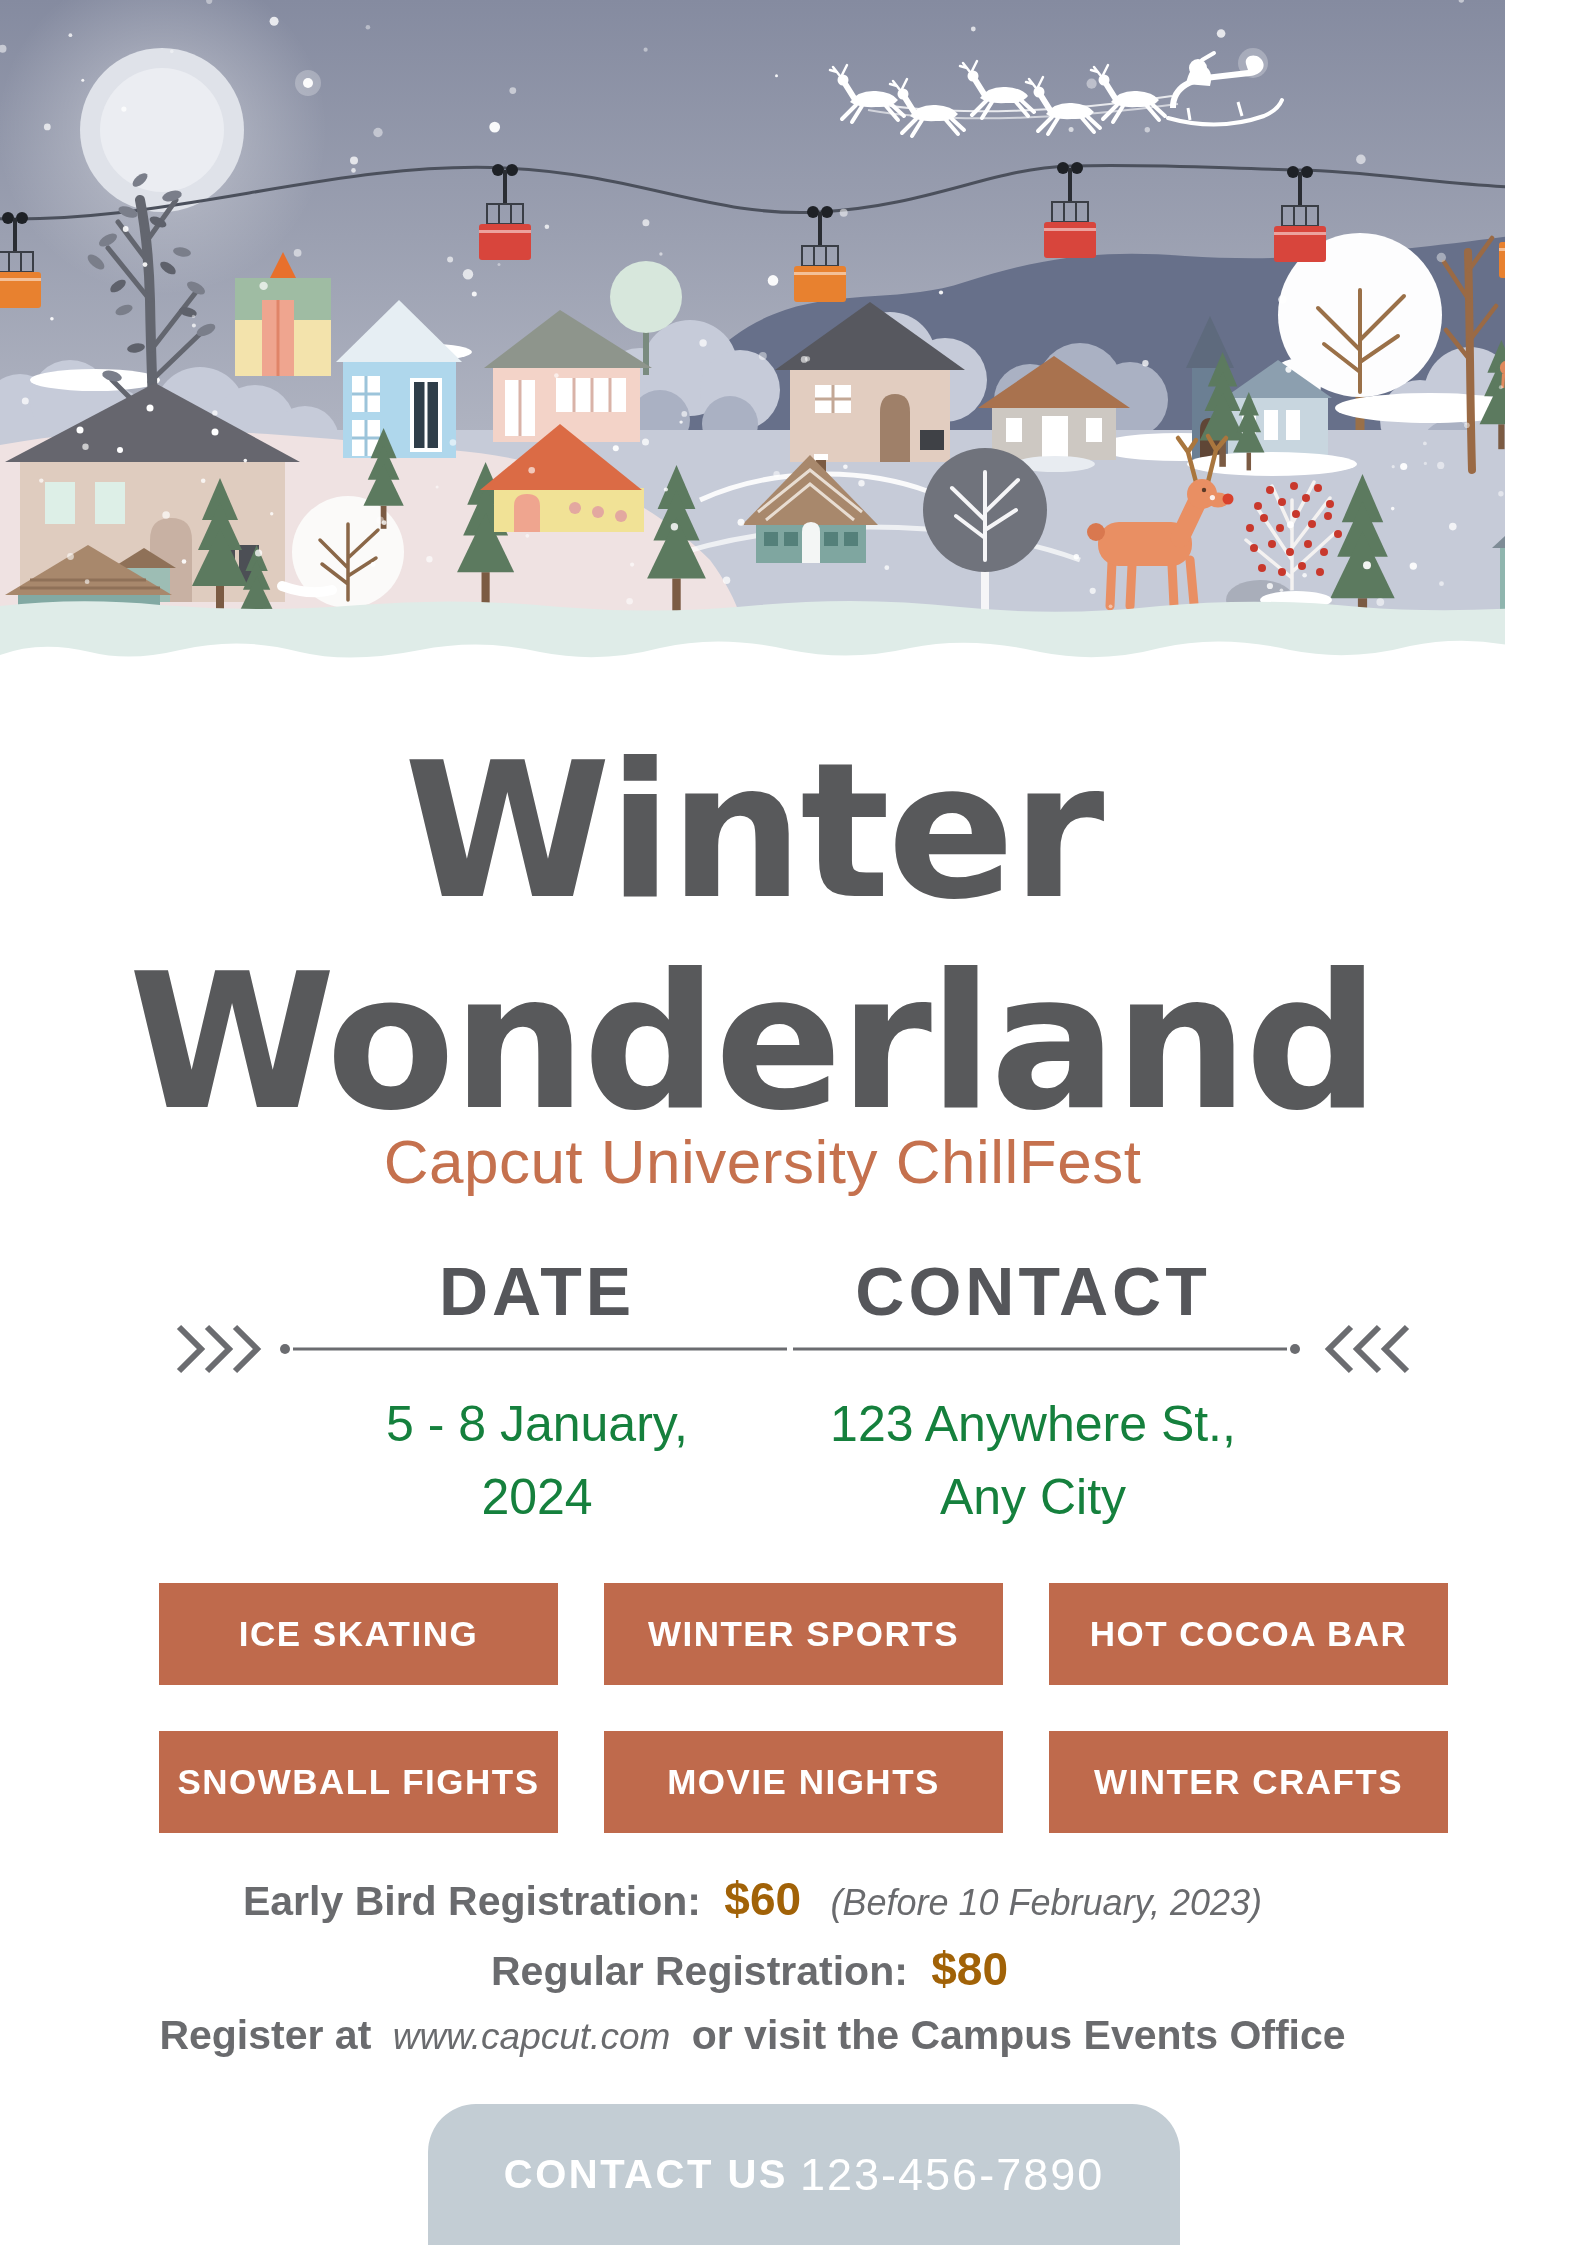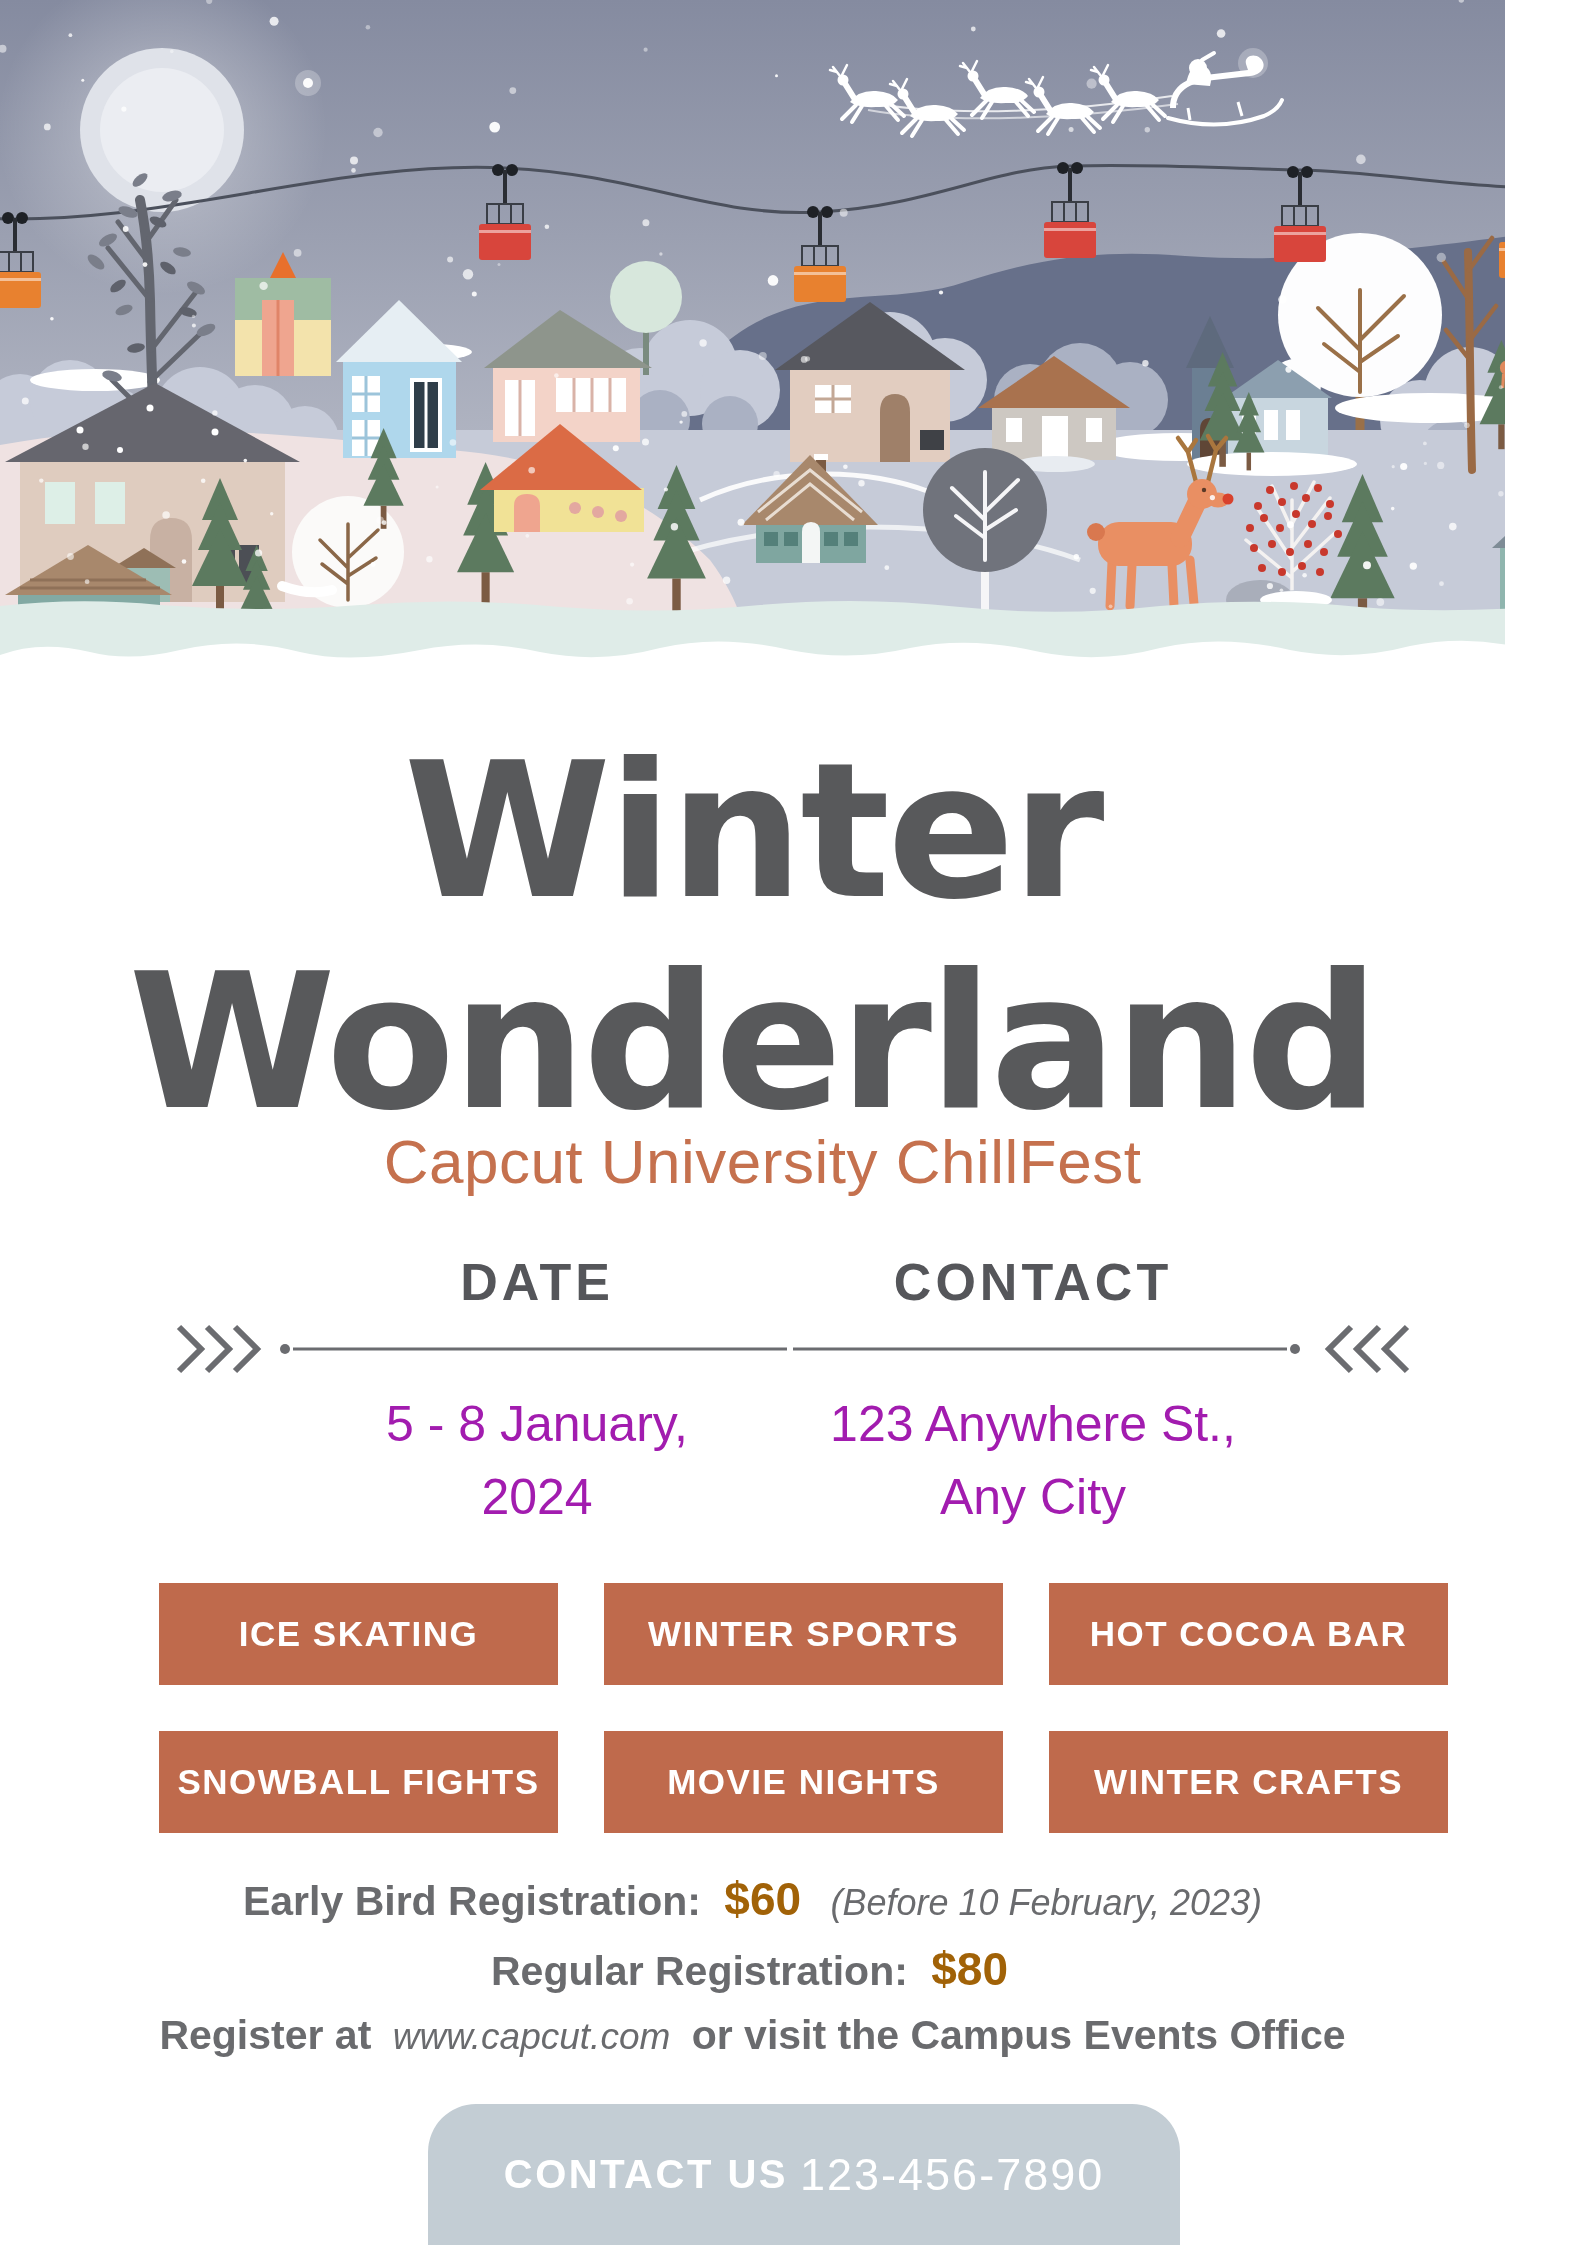--- a/index.html
+++ b/index.html
@@ -15,28 +15,28 @@
     font-family:"DejaVu Sans",sans-serif;font-weight:800;
     font-size:188px;line-height:1.12;color:#58595B;letter-spacing:-3px;
   }
   .subtitle{
     position:absolute;top:1126px;left:0;width:100%;text-align:center;
     font-size:62px;color:#C5714E;letter-spacing:0.5px;font-weight:400;padding-left:10px;
   }
   
   .info-label{
     position:absolute;top:1252px;width:460px;text-align:center;
-    font-size:52px;font-weight:700;letter-spacing:4px;color:#55565A;
+    font-size:68px;font-weight:700;letter-spacing:4px;color:#55565A;
   }
   .info-label.date{left:307px;}
   .info-label.loc{left:803px;}
   .divider{position:absolute;top:1314px;left:173px;width:1240px;height:70px;}
   .info-value{
     position:absolute;top:1388px;width:520px;text-align:center;
-    font-size:50px;color:#a21caf;line-height:1.46;font-weight:400;
+    font-size:50px;color:#15803d;line-height:1.46;font-weight:400;
   }
   .info-value.date{left:277px;}
   .info-value.loc{left:773px;}
   
   .tags{
     position:absolute;top:1583px;left:159px;width:1289px;
     display:grid;grid-template-columns:1fr 1fr 1fr;
     grid-template-rows:102px 102px;column-gap:36px;row-gap:34px;gap:46px;
   }
   .tag{

